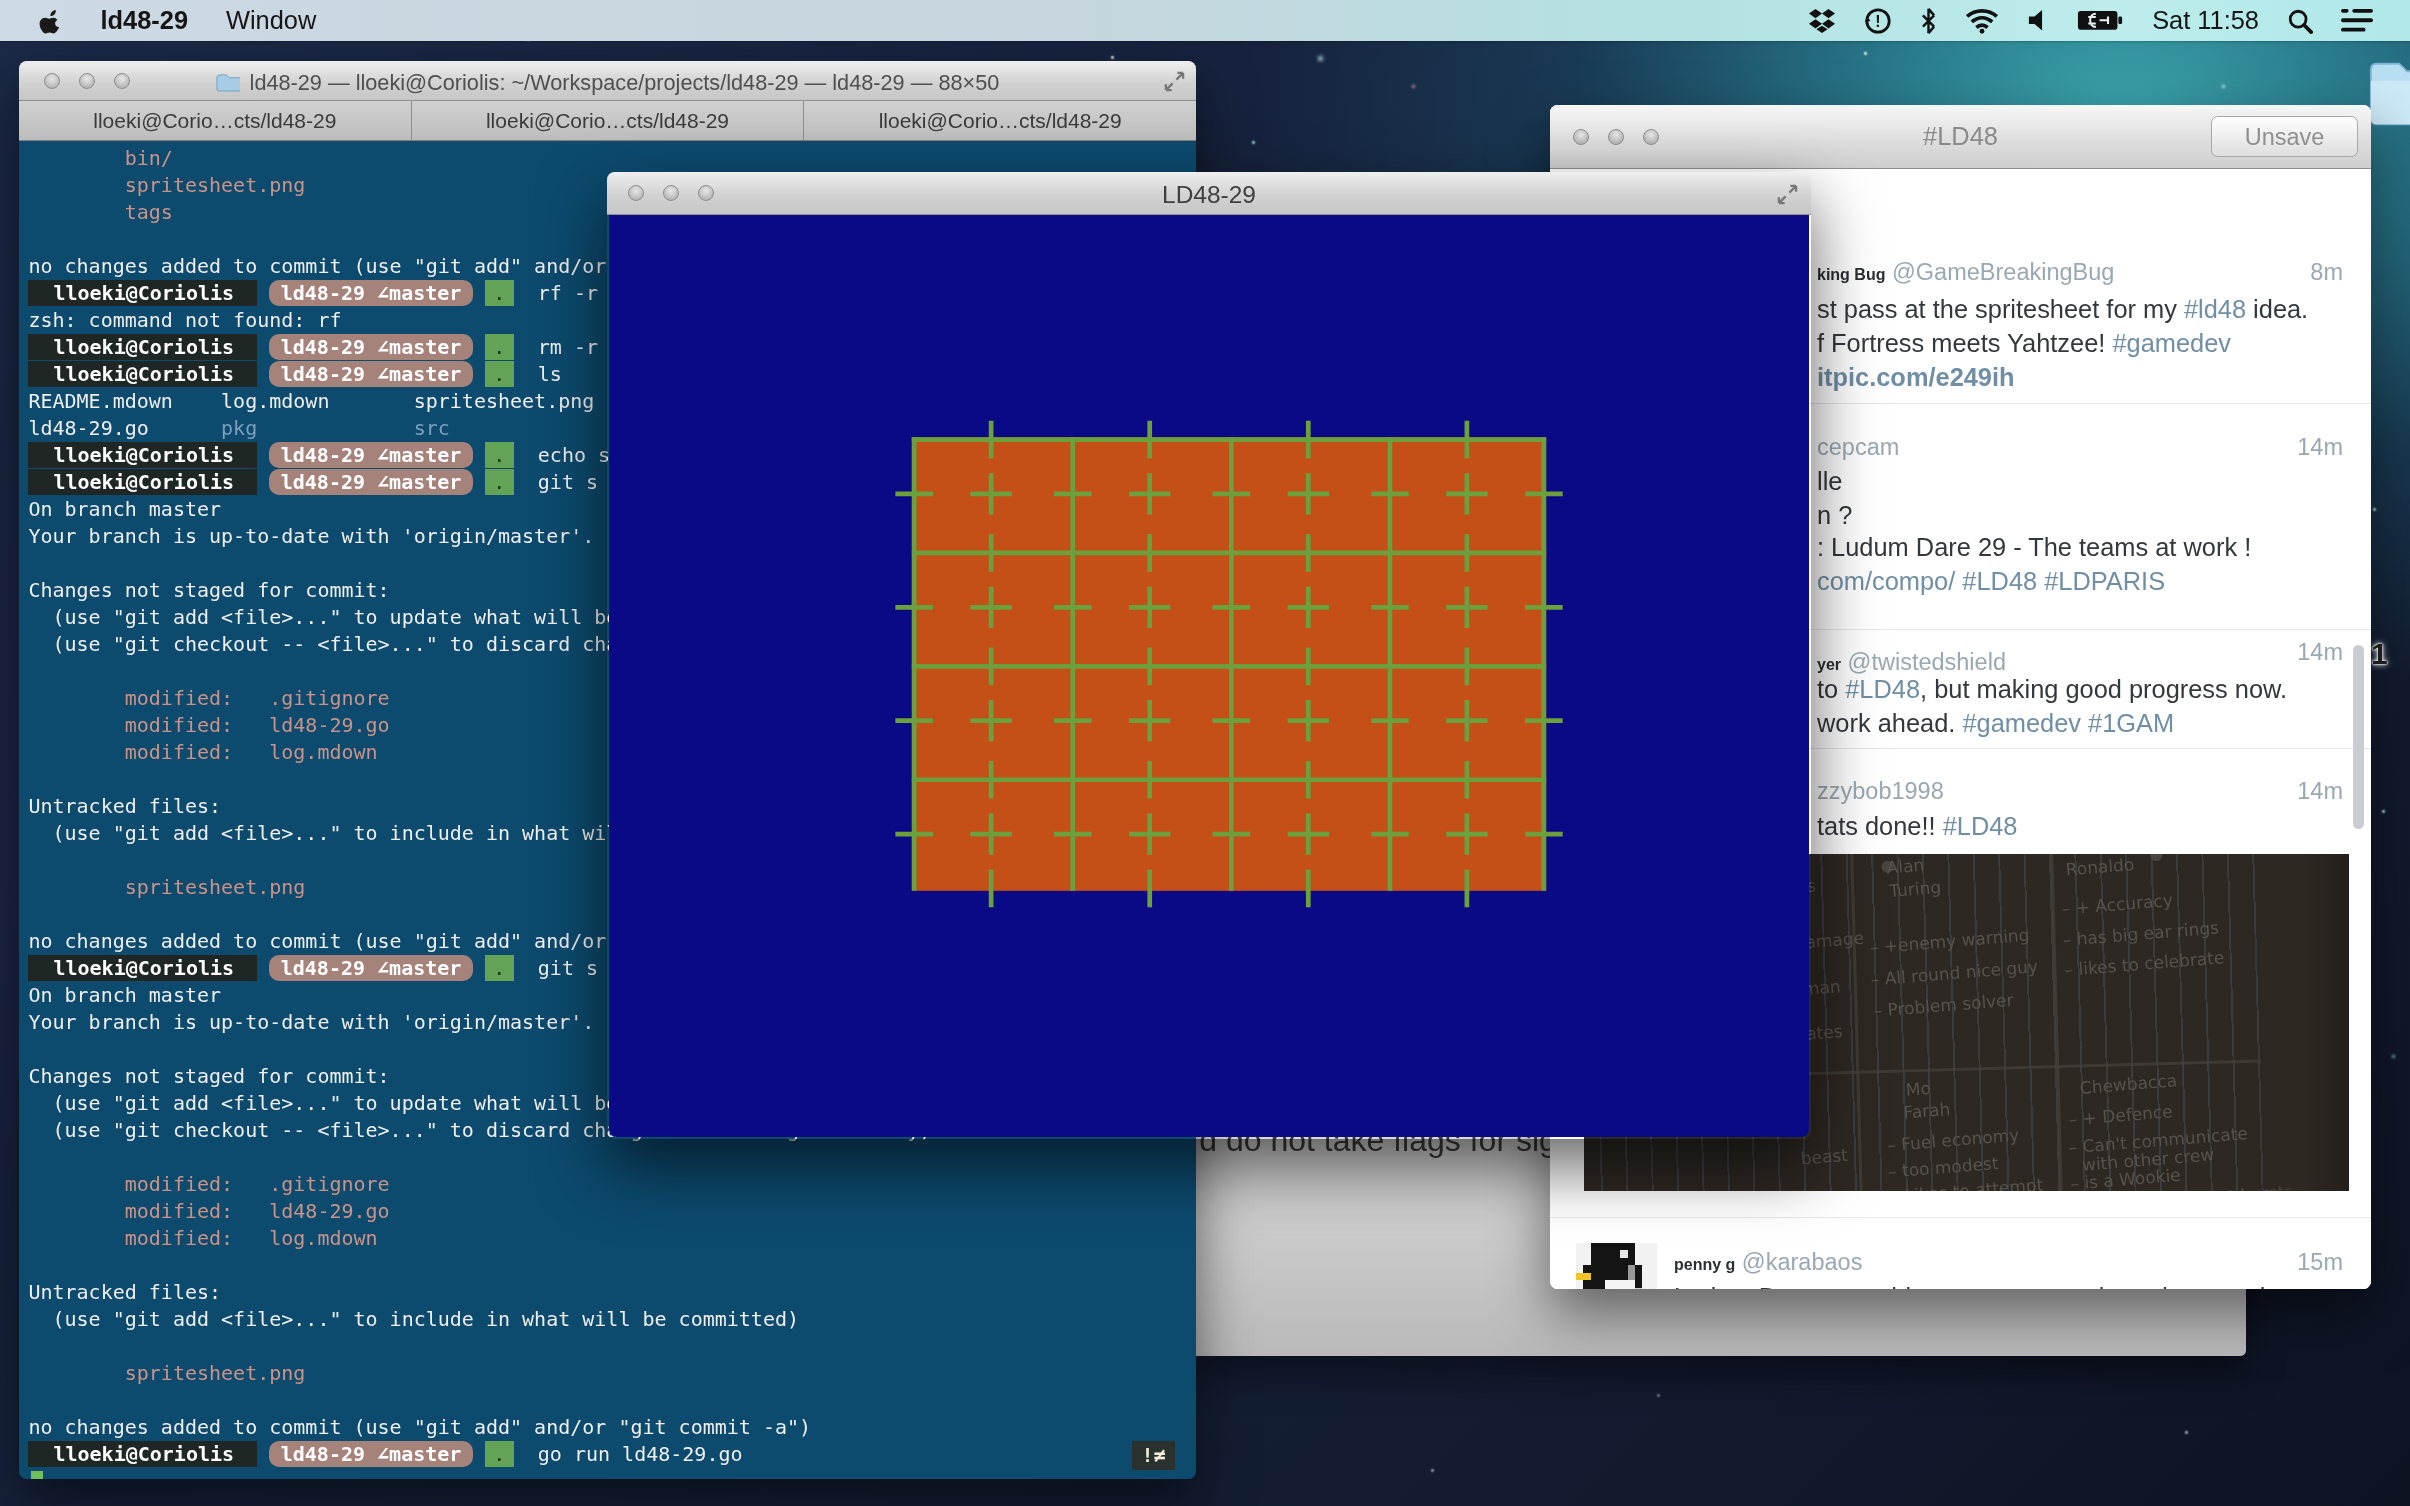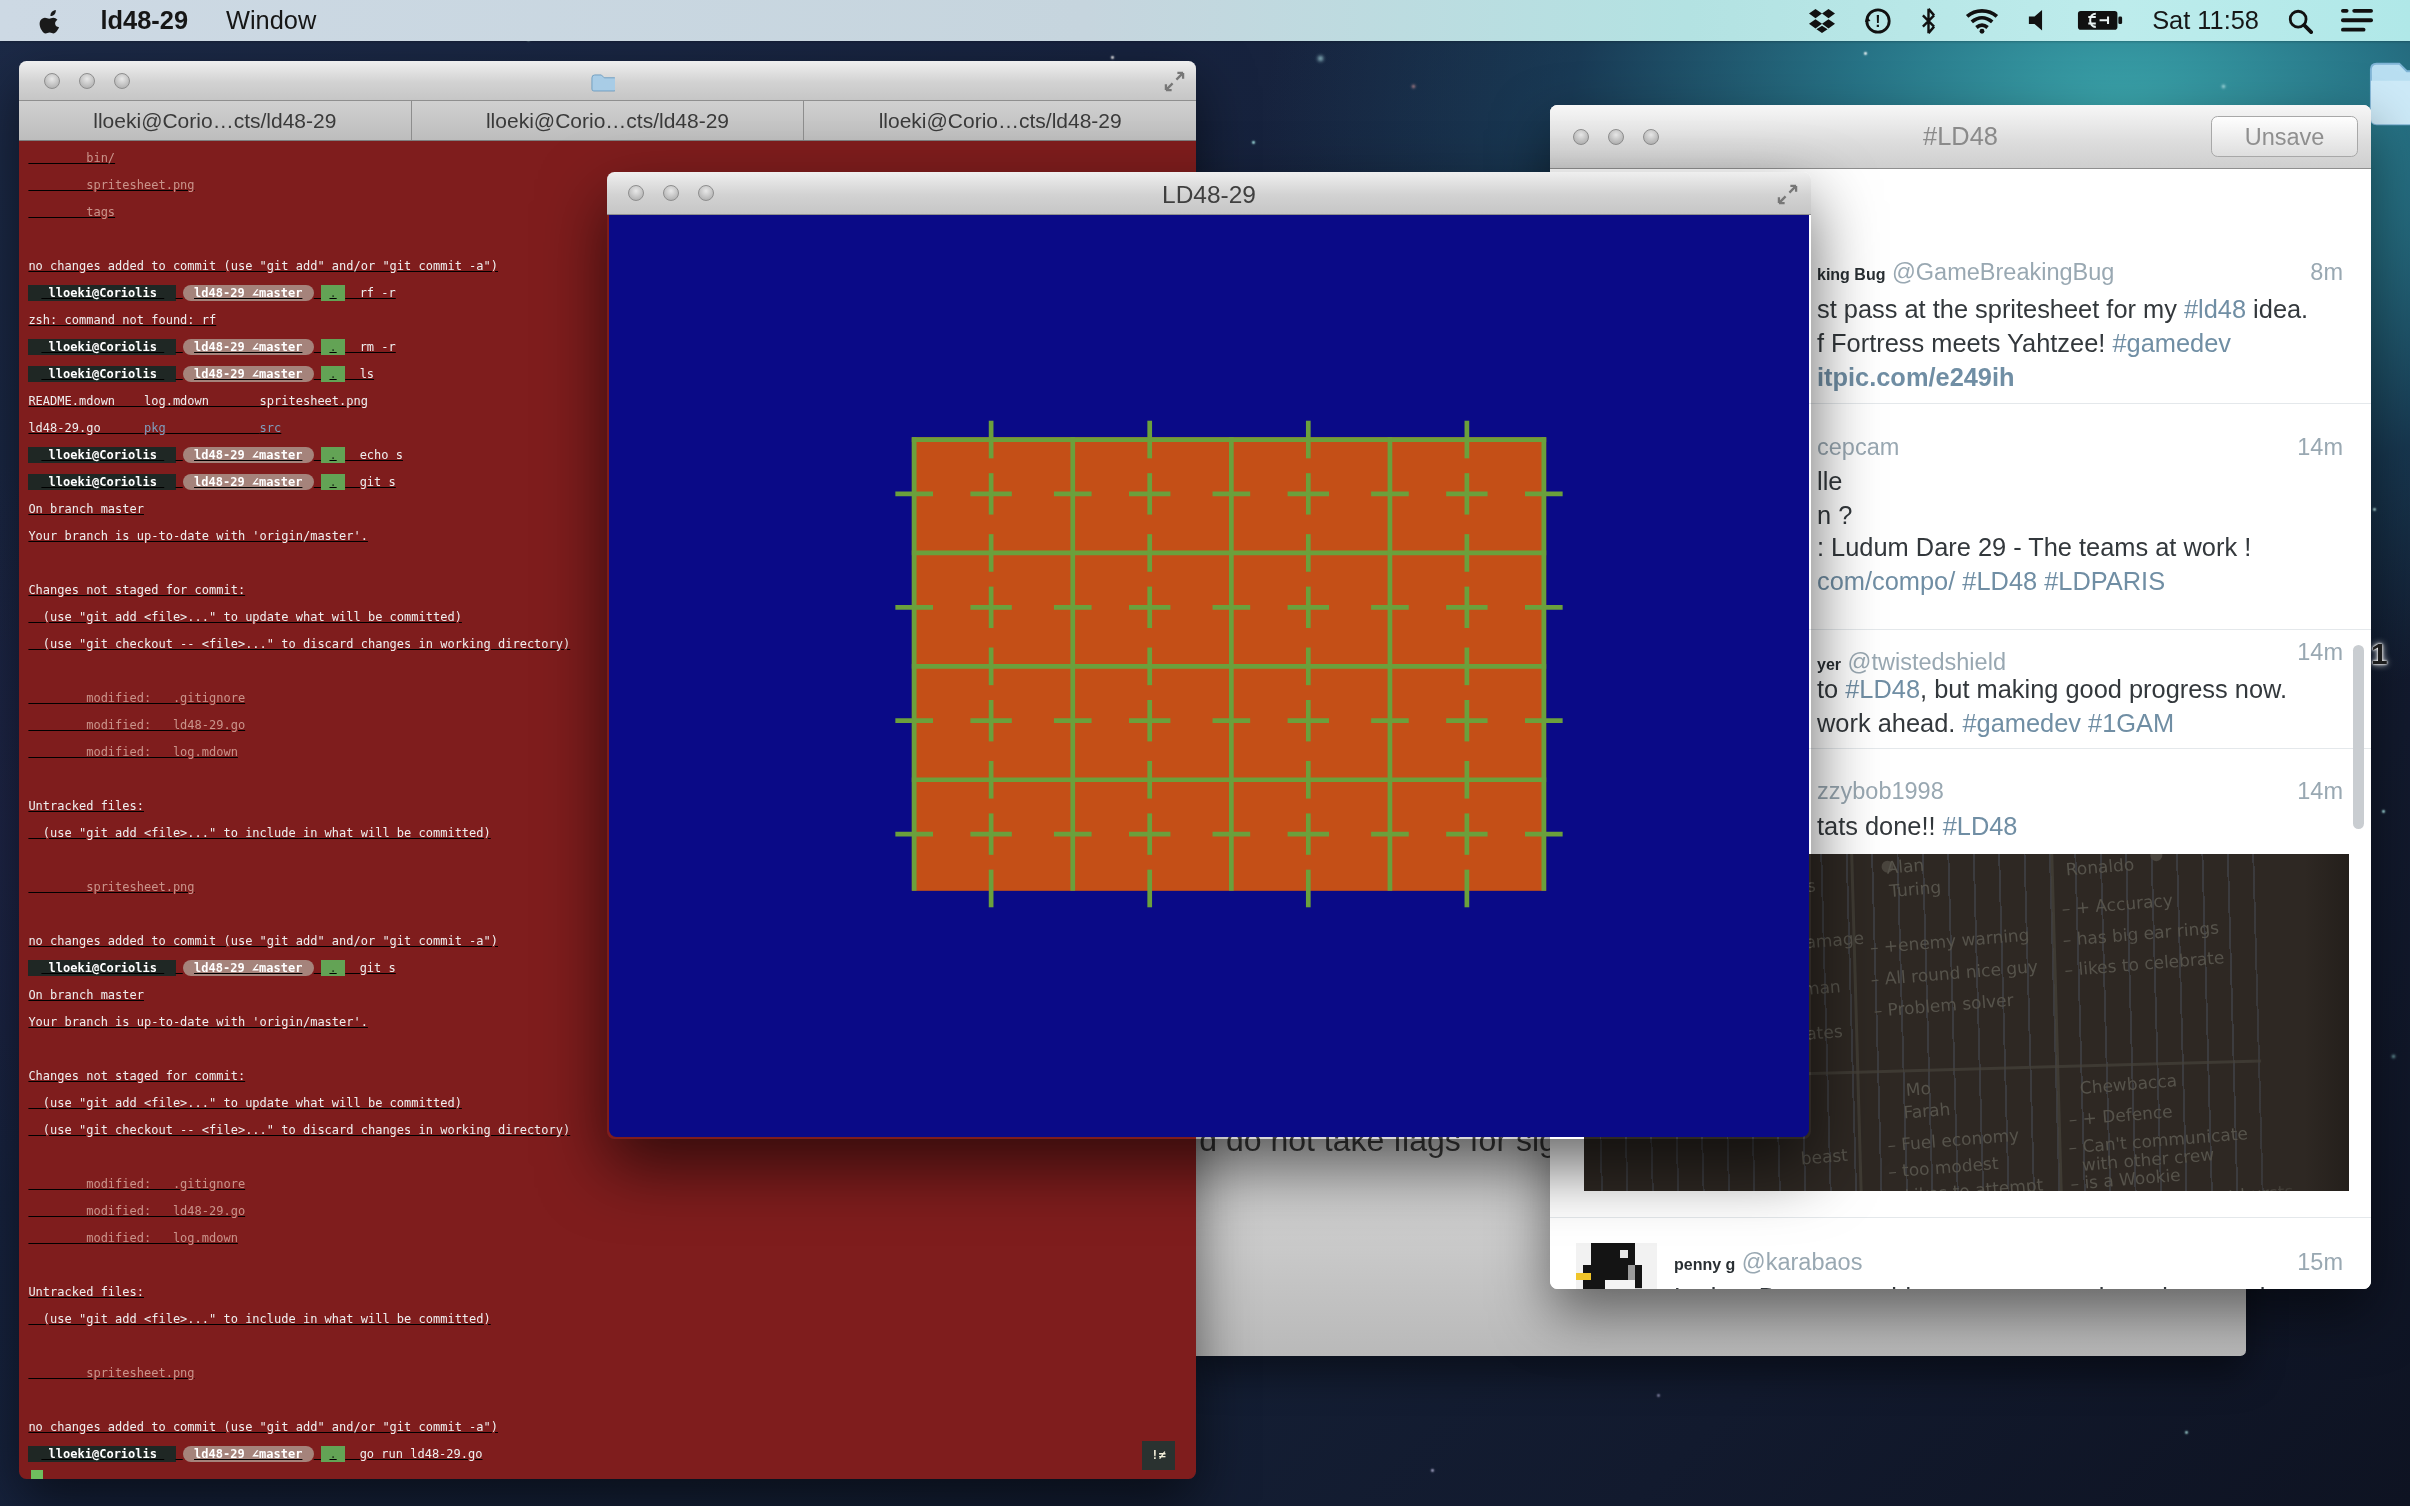--- a/index.html
+++ b/index.html
@@ -54,23 +54,23 @@
     border-radius:7.5px; box-shadow:0 23.5px 56px rgba(0,0,0,.55); }
   #terminal .titlebar { height:40px; }
   #terminal .lights { left:24.5px; top:12.2px; }
   #terminal .wtitle { top:8.5px; font-size:21.7px; }
   #term-tabs { position:absolute; left:0; top:40px; right:0; height:40px; background:#a8a8a8;
     display:flex; border-bottom:0.9px solid #7e7e7e; }
   .term-tab { flex:1; display:flex; align-items:center; justify-content:center;
     background:linear-gradient(#d0d0d0,#bdbdbd); border-right:0.9px solid #8d8d8d;
     font-size:21px; color:#3a3a3a; }
   .term-tab:last-child { border-right:none; }
-  #term-body { position:absolute; left:0; top:80px; right:0; bottom:0; background:#7f1d1d;
+  #term-body { position:absolute; left:0; top:80px; right:0; bottom:0; background:#0c4a6e;
     border-radius:0 0 7.5px 7.5px; overflow:hidden; padding:3.8px 0 0 9.4px;
-    font-family:"DejaVu Sans Mono", monospace; font-size:12px; line-height:27px;text-decoration:underline; }
+    font-family:"DejaVu Sans Mono", monospace; font-size:20px; line-height:27px; }
   .t-line { height:27px; white-space:pre; color:#efefef; position:relative; }
   .c-white { color:#efefef; } .c-pink { color:#c9938a; } .c-blue { color:#7f9fbe; }
   .chip-user { background:#1f2724; color:#fff; font-weight:bold; padding:0.9px 11.3px 0.9px 13px; }
   .chip-branch { background:#a5837b; color:#fff; font-weight:bold; padding:0.9px 11.3px;border-radius:10px; }
   .chip-dot { background:#63a355; color:#21361f; padding:0.9px 8.5px; }
   .t-badge { position:absolute; right:21px; top:0; background:#2a3230; color:#f3efda;
     padding:0.9px 9.4px; font-weight:bold; }
   .t-cursor { display:inline-block; width:12.2px; height:22.6px; background:#6fbf5e; margin-left:2.8px; vertical-align:middle; }
 
   
@@ -152,21 +152,21 @@
 <div id="terminal">
   <div class="titlebar">
     <div class="lights">
       <div class="light"></div>
       <div class="light"></div>
       <div class="light"></div>
     </div>
     <div class="wtitle">
       <svg width="24.5" height="19" viewBox="0 0 26 20" style="vertical-align:-2.8px; margin-right:9.4px;">
         <path d="M1 5 q0-3 3-3 h7 l3 3 h11 q1.5 0 1.5 2 v10 q0 2 -2 2 H3 q-2 0 -2-2 z" fill="#a8cce6" stroke="#6f9dc0"></path>
-      </svg>
+      </svg><span>ld48-29 — lloeki@Coriolis: ~/Workspace/projects/ld48-29 — ld48-29 — 88×50</span>
     </div>
     <svg class="expand-icon" style="right:11.3px; top:10.4px;" width="21" height="21" viewBox="0 0 22 22">
       <path d="M13 9 L20 2 M20 2 h-6 M20 2 v6 M9 13 L2 20 M2 20 h6 M2 20 v-6" stroke="#777" stroke-width="2.4" fill="none"></path>
     </svg>
   </div>
   <div id="term-tabs">
       <div class="term-tab">lloeki@Corio…cts/ld48-29</div>
       <div class="term-tab">lloeki@Corio…cts/ld48-29</div>
       <div class="term-tab">lloeki@Corio…cts/ld48-29</div>
     </div>

